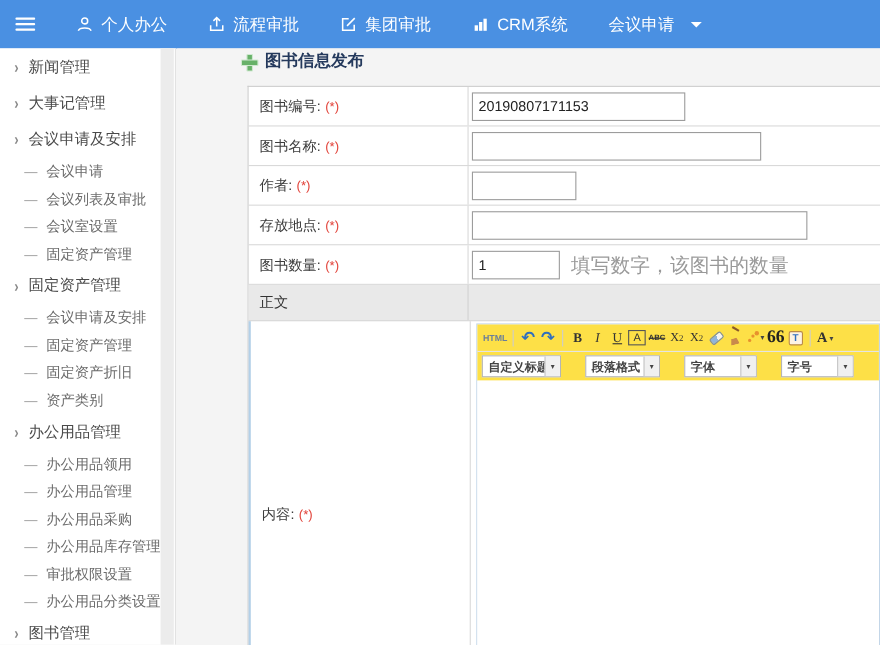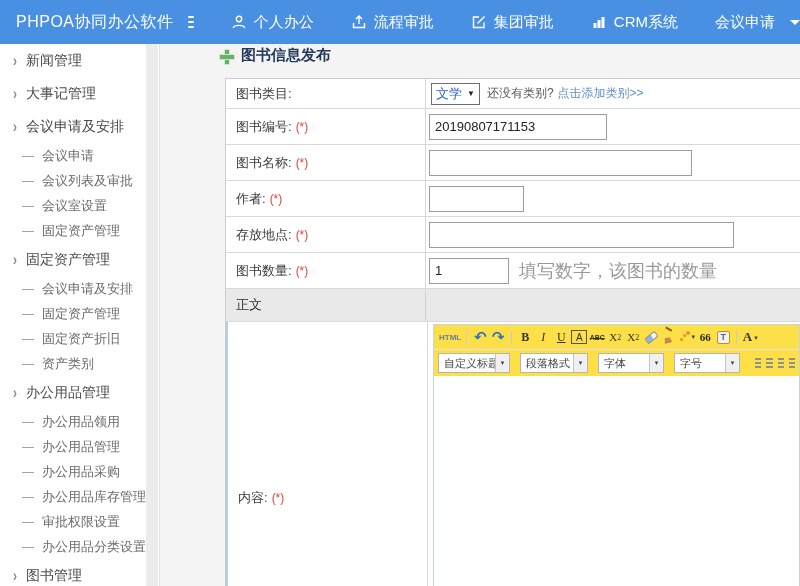--- a/index.html
+++ b/index.html
@@ -46,21 +46,21 @@
   .req { color:#e2453c; margin-left:4px; font-size:12px; }
   .r-cat { height:30px; }
   .r-std { height:36px; }
   .r-section { height:33px; background:#e9e9e9; }
   .r-section .cell-label { border-right:1px solid #d2d2d2; font-size:13px; color:#333; }
   .r-editor { height:352px; border-left:2px solid #b3d0e8; }
   .r-editor .cell-label { align-items:center; }
 
   input.txt { height:26px; border:1px solid #9c9c9c; background:#fff; font-size:13px;
     padding:0 5px; font-family:inherit; color:#222; }
-  .w-code { width:178px; } .w-name { width:263px; } .w-author { width:95px; }
+  .w-code { width:194px; } .w-name { width:263px; } .w-author { width:95px; }
   .w-pub { width:263px; } .w-loc { width:305px; } .w-qty { width:80px; }
 
   .select-box { display:inline-flex; align-items:center; border:1px solid #6e6e6e; background:#fff;
     height:22px; padding:0 4px; margin-left:2px; cursor:pointer; }
   .select-box .sel-text { color:#2b66c9; font-size:13px; margin-right:5px; }
   .select-box .sel-caret { font-size:8px; color:#222; }
   .hint-dark { margin-left:7px; color:#555; font-size:12px; }
   .link { color:#5e8cc8; font-size:12px; margin-left:4px; cursor:pointer; text-decoration:none; }
   .hint-gray { margin-left:10px; color:#999; font-size:18px; }
 
@@ -74,56 +74,55 @@
     margin:0 1px; cursor:pointer; color:#333; font-size:12px; }
   .t-html { font-size:8px; font-weight:bold; color:#6b7f99; letter-spacing:0; }
   .t-undo,.t-redo { color:#2f6fbe; font-weight:bold; font-size:15px; }
   .t-bold { font-weight:bold; font-family:"Liberation Serif","DejaVu Serif",serif; }
   .t-italic { font-style:italic; font-family:"Liberation Serif","DejaVu Serif",serif; }
   .t-under { text-decoration:underline; font-family:"Liberation Serif","DejaVu Serif",serif; }
   .t-boxa { border:1px solid #555; font-size:10px; padding:0 2px; height:14px; }
   .t-strike { font-size:7px; text-decoration:line-through; font-weight:bold; }
   .t-supsub { font-size:11px; font-family:"Liberation Serif","DejaVu Serif",serif; }
   .t-supsub sup,.t-supsub sub { font-size:8px; }
-  .t-quote { font-weight:bold; font-size:11px; font-family:"Liberation Serif","DejaVu Serif",serif; color:#222; }
+  .t-quote { font-weight:bold; font-size:16px; font-family:"Liberation Serif","DejaVu Serif",serif; color:#222; }
   .eraser { width:13px; height:7px; border:1px solid #7d8da0; border-radius:2px;
     background:linear-gradient(110deg,#8fb4dd 55%,#f4f4f4 55%); transform:rotate(-40deg); }
   .broom { position:relative; width:12px; height:12px; transform:rotate(-15deg); }
   .broom::before { content:""; position:absolute; right:1px; top:0; width:7px; height:2px;
     background:#8a5a2b; transform:rotate(45deg); transform-origin:right top; }
   .broom::after { content:""; position:absolute; left:0; bottom:0; width:8px; height:6px;
     background:#c98a4b; clip-path:polygon(0 100%,100% 100%,80% 0,20% 0); }
   .sparkle { position:relative; width:10px; height:12px; }
   .sparkle i { position:absolute; width:3px; height:3px; border-radius:50%; background:#e8912d; }
   .sparkle i:nth-child(1){ left:1px; top:7px; } .sparkle i:nth-child(2){ left:4px; top:3px; }
   .sparkle i:nth-child(3){ left:7px; top:0; width:4px; height:4px; }
   .mini-caret { font-size:7px; color:#444; margin-left:2px; }
   .paste-box { width:13px; height:13px; border:1px solid #b98a4a; background:#fdf3e3; display:flex;
     align-items:center; justify-content:center; font-size:9px; font-weight:bold; color:#2f6fbe; border-radius:2px; }
   .t-fontcolor { font-size:13px; font-weight:bold; font-family:"Liberation Serif","DejaVu Serif",serif; }
 
   .tb-select { display:inline-flex; align-items:stretch; border:1px solid #b5b5b5; background:#fff;
-    height:20px; margin-right:10px; cursor:pointer; }
+    height:20px; margin-right:22px; cursor:pointer;font-weight:bold; }
   .tb-select .lbl { display:flex; align-items:center; padding:0 5px; font-size:11px; color:#444; white-space:nowrap; }
   .tb-select .btn { width:14px; border-left:1px solid #c5c5c5; background:#f0f0f0; display:flex;
     align-items:center; justify-content:center; font-size:7px; color:#444; }
   .w-dd1 .lbl{ width:56px; } .w-dd2 .lbl{ width:52px; } .w-dd3 .lbl{ width:50px; } .w-dd4 .lbl{ width:50px; }
 
   .align-icon { width:11px; height:10px; margin-left:5px; cursor:pointer;
     background:repeating-linear-gradient(to bottom,#8f8f8f 0 2px,transparent 2px 4px); }
   .align-icon.center { background:
     repeating-linear-gradient(to bottom,#8f8f8f 0 2px,transparent 2px 4px); width:11px; }
 
   .editor-body { height:296px; background:#fff; }
 </style>
 </head>
 <body>
 
 <div class="app-bar">
-  <div class="app-title">PHPOA协同办公软件</div>
   <div class="hamburger">
       <i></i>
       <i></i>
       <i></i>
     </div>
   <div class="top-nav">
     <div class="nav-item">
       <span>
         <svg width="16" height="16" viewBox="0 0 16 16" fill="none" stroke="#fff" stroke-width="1.4">
           <circle cx="8" cy="5" r="2.7"></circle>
@@ -255,33 +254,20 @@
 </div>
 
 <div class="content">
   <div class="page-header">
     <span class="plus-icon"></span>
     <span class="page-title">图书信息发布</span>
   </div>
 
   <div class="form-table">
 
-    <div class="row r-cat">
-      <div class="cell-label">
-        <span>图书类目:</span>
-      </div>
-      <div class="cell-value">
-        <span class="select-box">
-          <span class="sel-text">文学</span>
-          <span class="sel-caret">▼</span>
-        </span>
-        <span class="hint-dark">还没有类别?</span>
-        <a class="link">点击添加类别&gt;&gt;</a>
-      </div>
-    </div>
 
     <div class="row r-std">
       <div class="cell-label">
         <span>图书编号:</span>
         <span class="req">(*)</span>
       </div>
       <div class="cell-value">
         <input class="txt w-code" type="text" value="20190807171153" style="">
       </div>
     </div>

